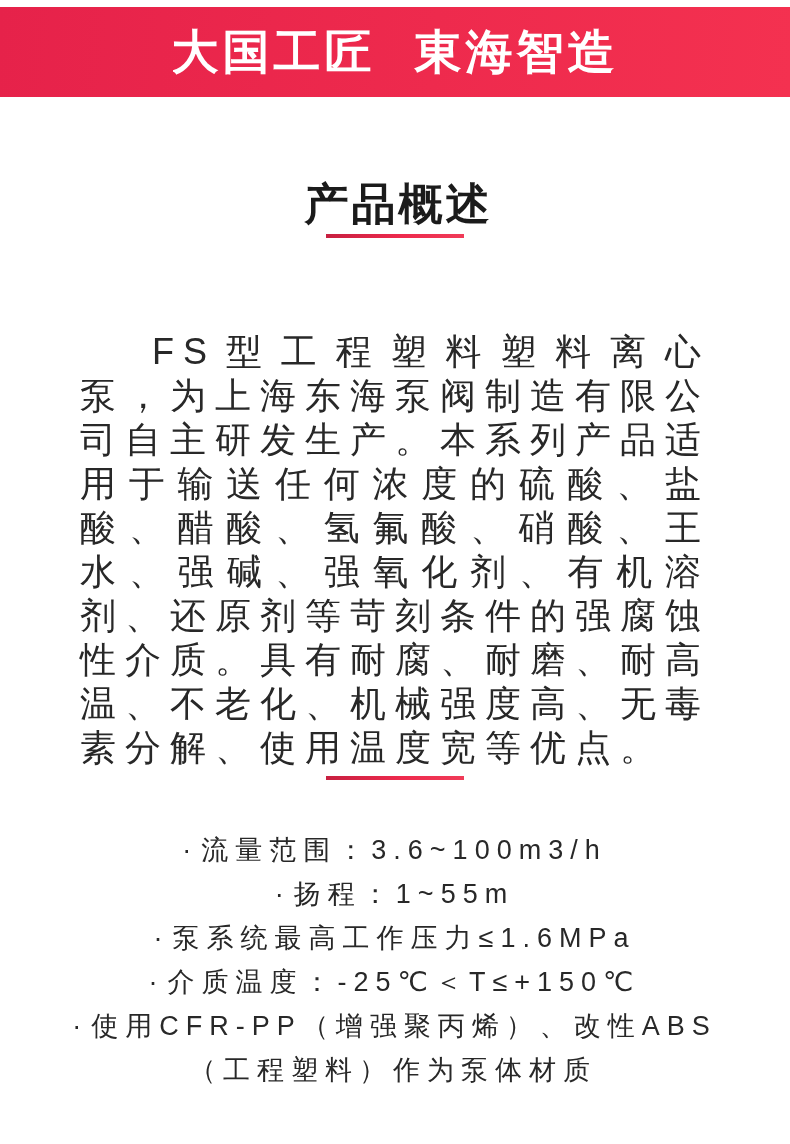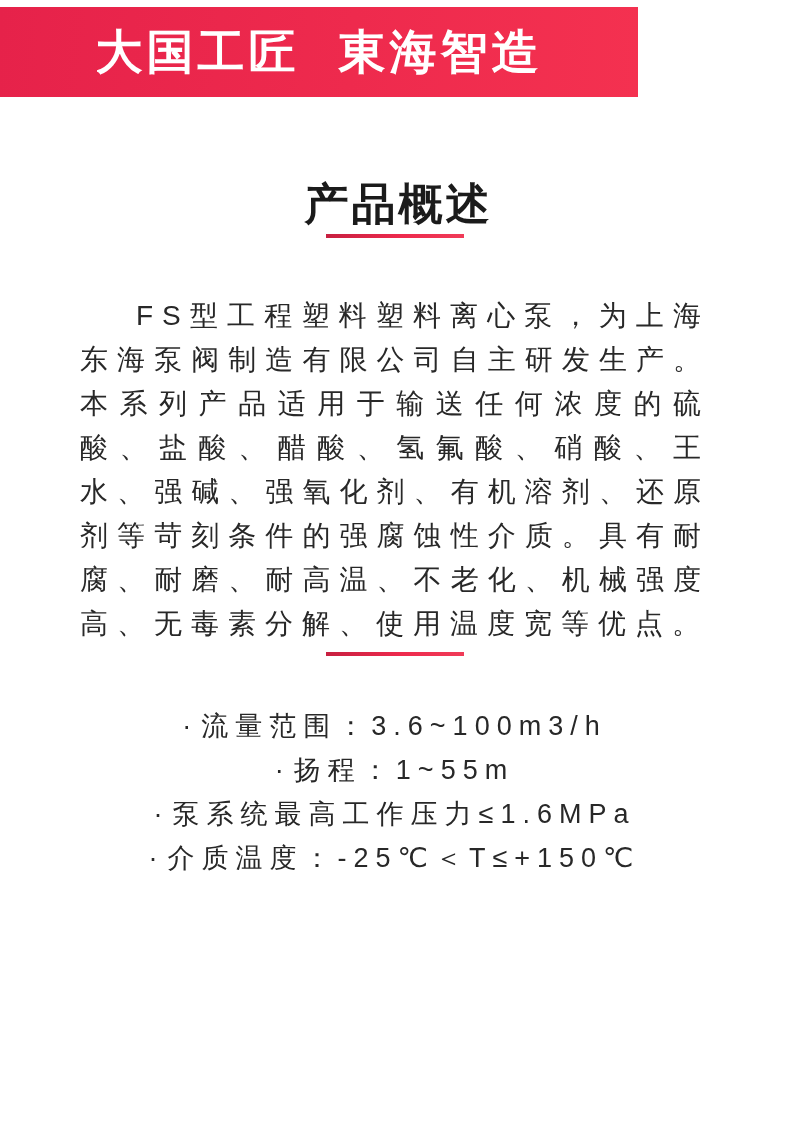--- a/index.html
+++ b/index.html
@@ -13,21 +13,21 @@
   .page {
     position: relative;
     width: 790px;
     height: 1144px;
     background: #ffffff;
   }
   
   .banner {
     margin-top: 7px;
     height: 90px;
-    width: 638px;
+    width: 790px;
     background: linear-gradient(95deg, #e6224a 0%, #ee2a4d 55%, #f43150 100%);
     display: flex;
     align-items: center;
     justify-content: center;
   }
   .banner-title {
     color: #ffffff;
     font-size: 47px;
     font-weight: 700;
     letter-spacing: 4px;
@@ -48,22 +48,22 @@
   .section-overview .section-heading { margin-top: 83px; }
   .section-conditions .section-heading { margin-top: 95px; }
   .heading-underline {
     width: 138px;
     height: 4px;
     margin: 6px auto 0 auto;
     background: linear-gradient(90deg, #c72040 0%, #ee2a4d 55%, #f03b58 100%);
   }
   
   .overview-paragraph {
-    margin: 56px 80px 0 80px;
-    font-size: 28px;
+    margin: 92px 80px 0 80px;
+    font-size: 36px;
     line-height: 44px;
     letter-spacing: 9px;
     color: #282828;
     text-align: justify;
     text-indent: 2em;
     font-weight: 400;
   }
   
   .conditions-list {
     list-style: none;
@@ -106,16 +106,19 @@
       </li>
       <li>
         <span class="bullet-dot">·</span><span>扬程：1~55m</span>
       </li>
       <li>
         <span class="bullet-dot">·</span><span>泵系统最高工作压力≤1.6MPa</span>
       </li>
       <li>
         <span class="bullet-dot">·</span><span>介质温度：-25℃＜T≤+150℃</span>
       </li>
+      <li>
+        <span class="bullet-dot">·</span><span>使用CFR-PP（增强聚丙烯）、改性ABS（工程塑料）作为泵体材质</span>
+      </li>
     </ul>
   </section>
 
 </div>
 
 </body></html>

